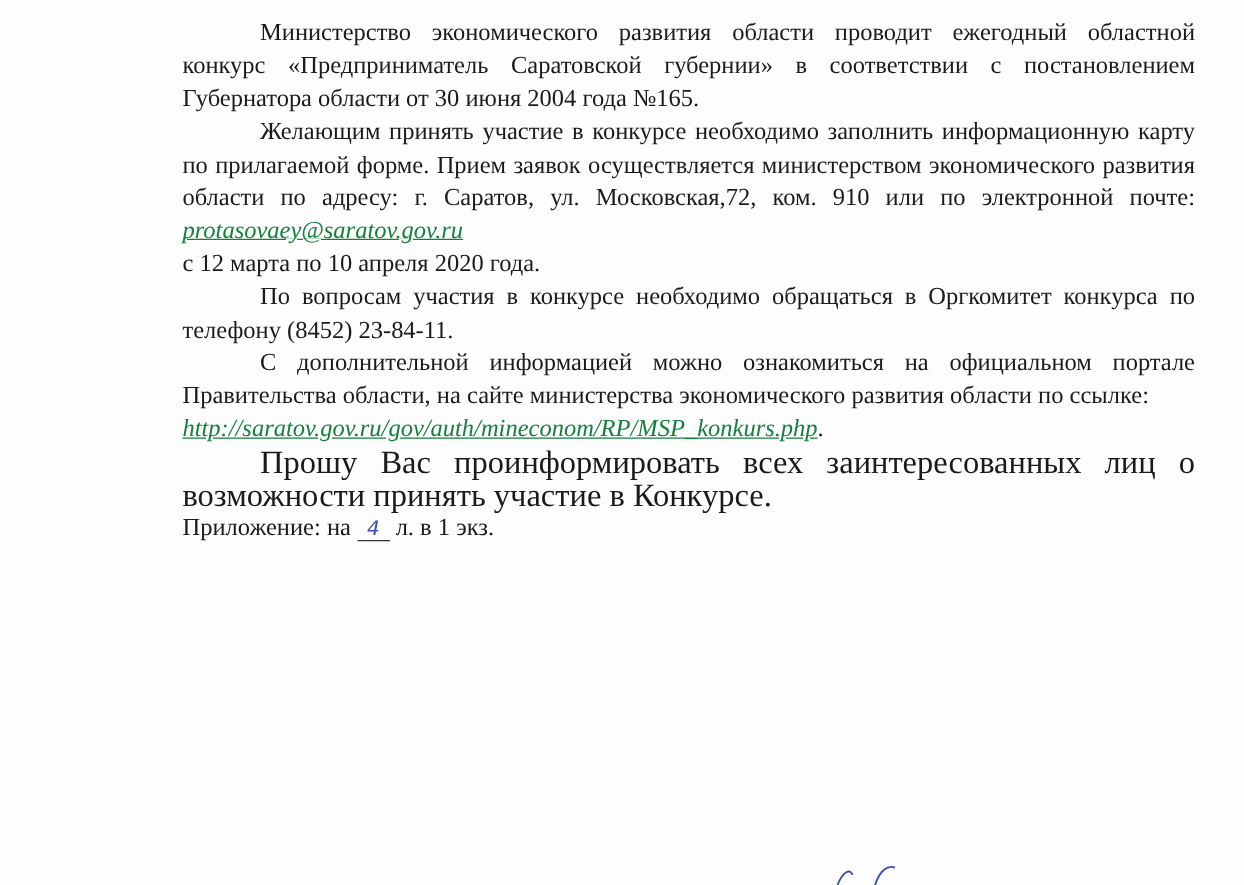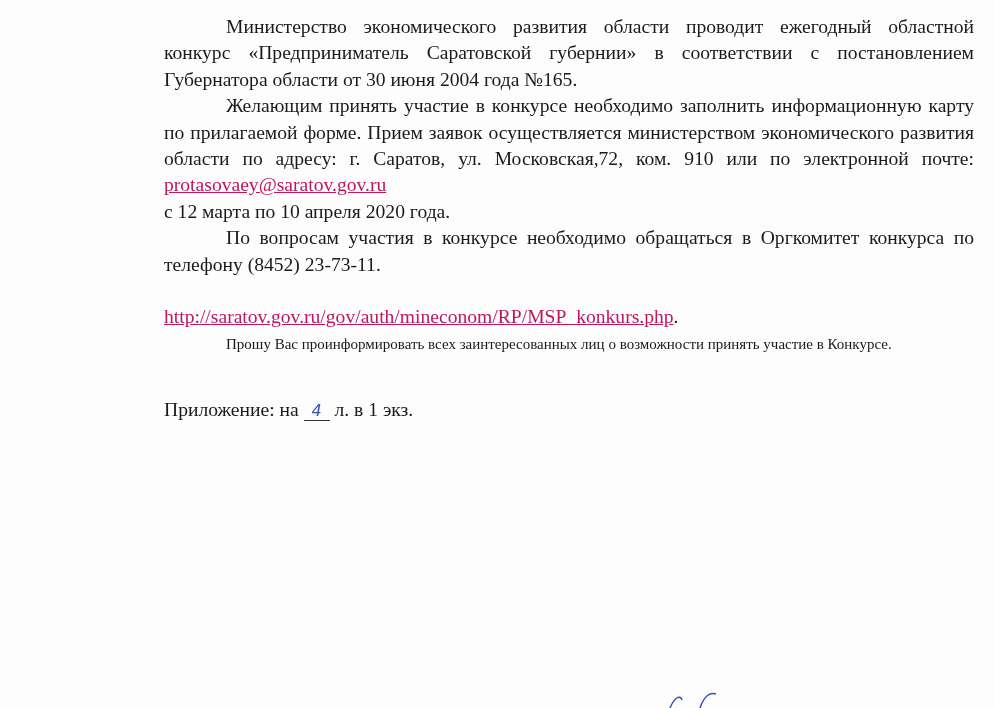--- a/index.html
+++ b/index.html
@@ -4,46 +4,46 @@
 <style>
   html, body { margin:0; padding:0; }
   body {
     width:995px; height:708px; overflow:hidden;
     background:#fdfdfd;
     font-family:"Liberation Serif","DejaVu Serif",serif;
     color:#1a1a1a;
     position:relative;
   }
   .page {
-    position:absolute; left:164px; top:14px; width:810px;
+    position:absolute; left:146px; top:14px; width:810px;
     font-size:19.6px; line-height:26.4px;
   }
   .para {
     margin:0; text-align:justify; text-align-last:auto;
   }
   .para .first { display:inline-block; width:62px; }
-  .link { color:#be185d; text-decoration:underline; }
-  .big { font-size:15px; }
-  .attachment { margin-top:40px; }
+  .link { color:#15803d; text-decoration:underline;font-style:italic; }
+  .big { font-size:26px; }
+  .attachment { }
   .handwritten {
     display:inline-block; width:26px; border-bottom:1.5px solid #333;
     color:#3b4fb5; font-style:italic; text-align:center;
     font-family:"DejaVu Sans",sans-serif; font-size:16px; line-height:18px;
   }
   .signature {
     position:absolute; left:660px; top:690px; width:90px; height:18px;
   }
 </style>
 </head>
 <body>
 
 <div class="page">
   <p class="para"><span class="first"></span><span>Министерство экономического развития области проводит ежегодный областной конкурс «Предприниматель Саратовской губернии» в соответствии с постановлением Губернатора области от 30 июня 2004 года №165.</span></p>
   <p class="para"><span class="first"></span><span>Желающим принять участие в конкурсе необходимо заполнить информационную карту по прилагаемой форме. Прием заявок осуществляется министерством экономического развития области по адресу: г. Саратов, ул. Московская,72, ком. 910 или по электронной почте: </span><span class="link">protasovaey@saratov.gov.ru</span><br><span> с 12 марта по 10 апреля 2020 года.</span></p>
-  <p class="para"><span class="first"></span><span>По вопросам участия в конкурсе необходимо обращаться в Оргкомитет конкурса по телефону (8452) 23-73-11.</span></p>
-  <p class="para"><span class="first"></span><br><span class="link">http://saratov.gov.ru/gov/auth/mineconom/RP/MSP_konkurs.php</span><span>.</span></p>
+  <p class="para"><span class="first"></span><span>По вопросам участия в конкурсе необходимо обращаться в Оргкомитет конкурса по телефону (8452) 23-84-11.</span></p>
+  <p class="para"><span class="first"></span><span>С дополнительной информацией можно ознакомиться на официальном портале Правительства области, на сайте министерства экономического развития области по ссылке: </span><br><span class="link">http://saratov.gov.ru/gov/auth/mineconom/RP/MSP_konkurs.php</span><span>.</span></p>
   <p class="para big"><span class="first"></span><span>Прошу Вас проинформировать всех заинтересованных лиц о возможности принять участие в Конкурсе.</span></p>
   <p class="para attachment"><span>Приложение: на</span> <span class="handwritten">4</span> <span>л. в 1 экз.</span></p>
 </div>
 
 <svg class="signature" viewBox="0 0 90 18">
   <path d="M10 18 C14 8, 20 4, 22 10 M40 18 C44 6, 50 2, 56 4" stroke="#3b4fb5" stroke-width="1.5" fill="none"></path>
 </svg>
 
 </body></html>

